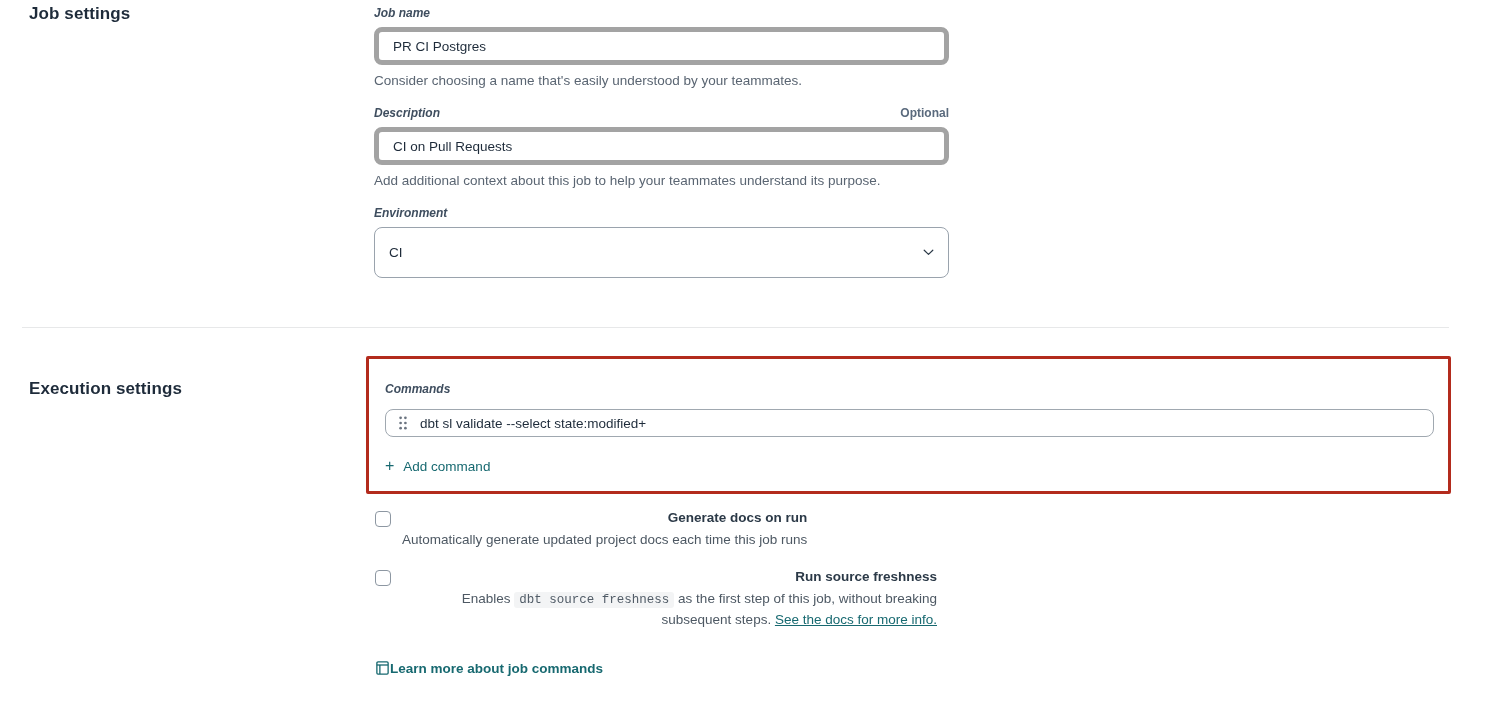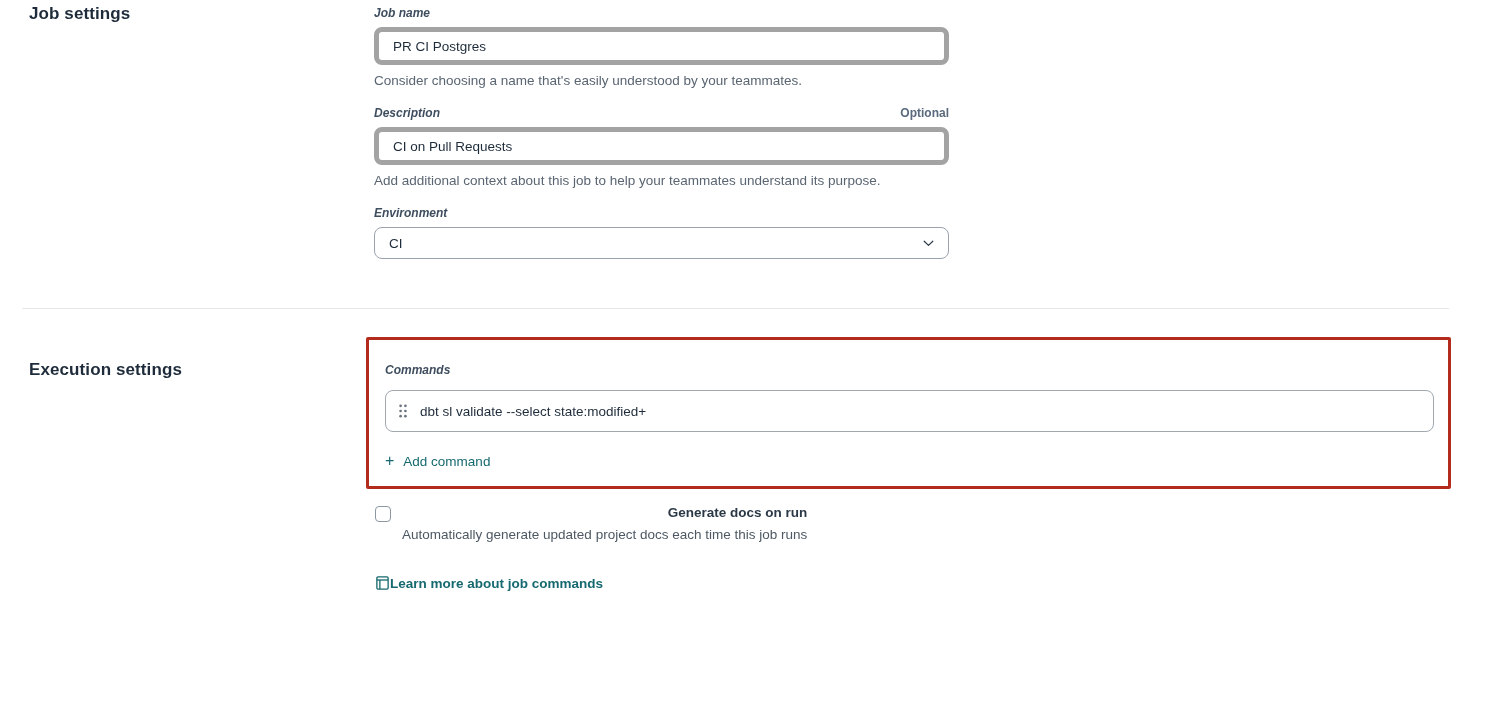--- a/index.html
+++ b/index.html
@@ -56,21 +56,21 @@
     background: #ffffff;
     outline: none;
   }
   .help-text {
     margin-top: 8px;
     font-size: 13.5px;
     color: #5a6572;
   }
   .select-box {
     width: 100%;
-    height: 32px;
+    height: 51px;
     border: 1px solid #9aa3ad;
     border-radius: 8px;
     padding: 0 14px;
     font-size: 13.5px;
     color: #1e2b3a;
     background: #ffffff;
     display: flex;
     align-items: center;
     justify-content: space-between;
     cursor: pointer;
@@ -86,21 +86,21 @@
   .col-right-wide { flex: 1 1 auto; padding-right: 34px; }
   .commands-highlight {
     margin-left: -8px;
     border: 3px solid #b32b1d;
     border-radius: 2px;
     padding: 20px 14px 16px 16px;
     background: #ffffff;
   }
   .command-row {
     margin-top: 12px;
-    height: 42px;
+    height: 28px;
     border: 1px solid #a0a8b0;
     border-radius: 8px;
     display: flex;
     align-items: center;
     padding: 0 14px 0 13px;
     background: #ffffff;
   }
   .drag-handle {
     display: inline-flex;
     align-items: center;
@@ -254,20 +254,32 @@
     <div class="checkbox-group">
 
       <div class="checkbox-row">
         <span class="checkbox" role="checkbox" aria-checked="false"></span>
         <div class="checkbox-body">
           <div class="checkbox-label">Generate docs on run</div>
           <div class="checkbox-desc">Automatically generate updated project docs each time this job runs</div>
         </div>
       </div>
 
+      <div class="checkbox-row">
+        <span class="checkbox" role="checkbox" aria-checked="false"></span>
+        <div class="checkbox-body">
+          <div class="checkbox-label">Run source freshness</div>
+          <div class="checkbox-desc">
+            <span>Enables</span>
+            <span class="code-chip">dbt source freshness</span>
+            <span>as the first step of this job, without breaking subsequent steps.</span>
+            <a class="docs-link">See the docs for more info.</a>
+          </div>
+        </div>
+      </div>
 
     </div>
 
     <a class="learn-more">
       <span style="display:inline-flex;">
         <svg width="15" height="16" viewBox="0 0 16 16" fill="none" stroke="#176970" stroke-width="1.4">
           <rect x="2" y="1.5" width="12" height="13" rx="1.2"></rect>
           <path d="M2 4.8 H14"></path>
           <path d="M5.2 4.8 V14.5"></path>
         </svg>

